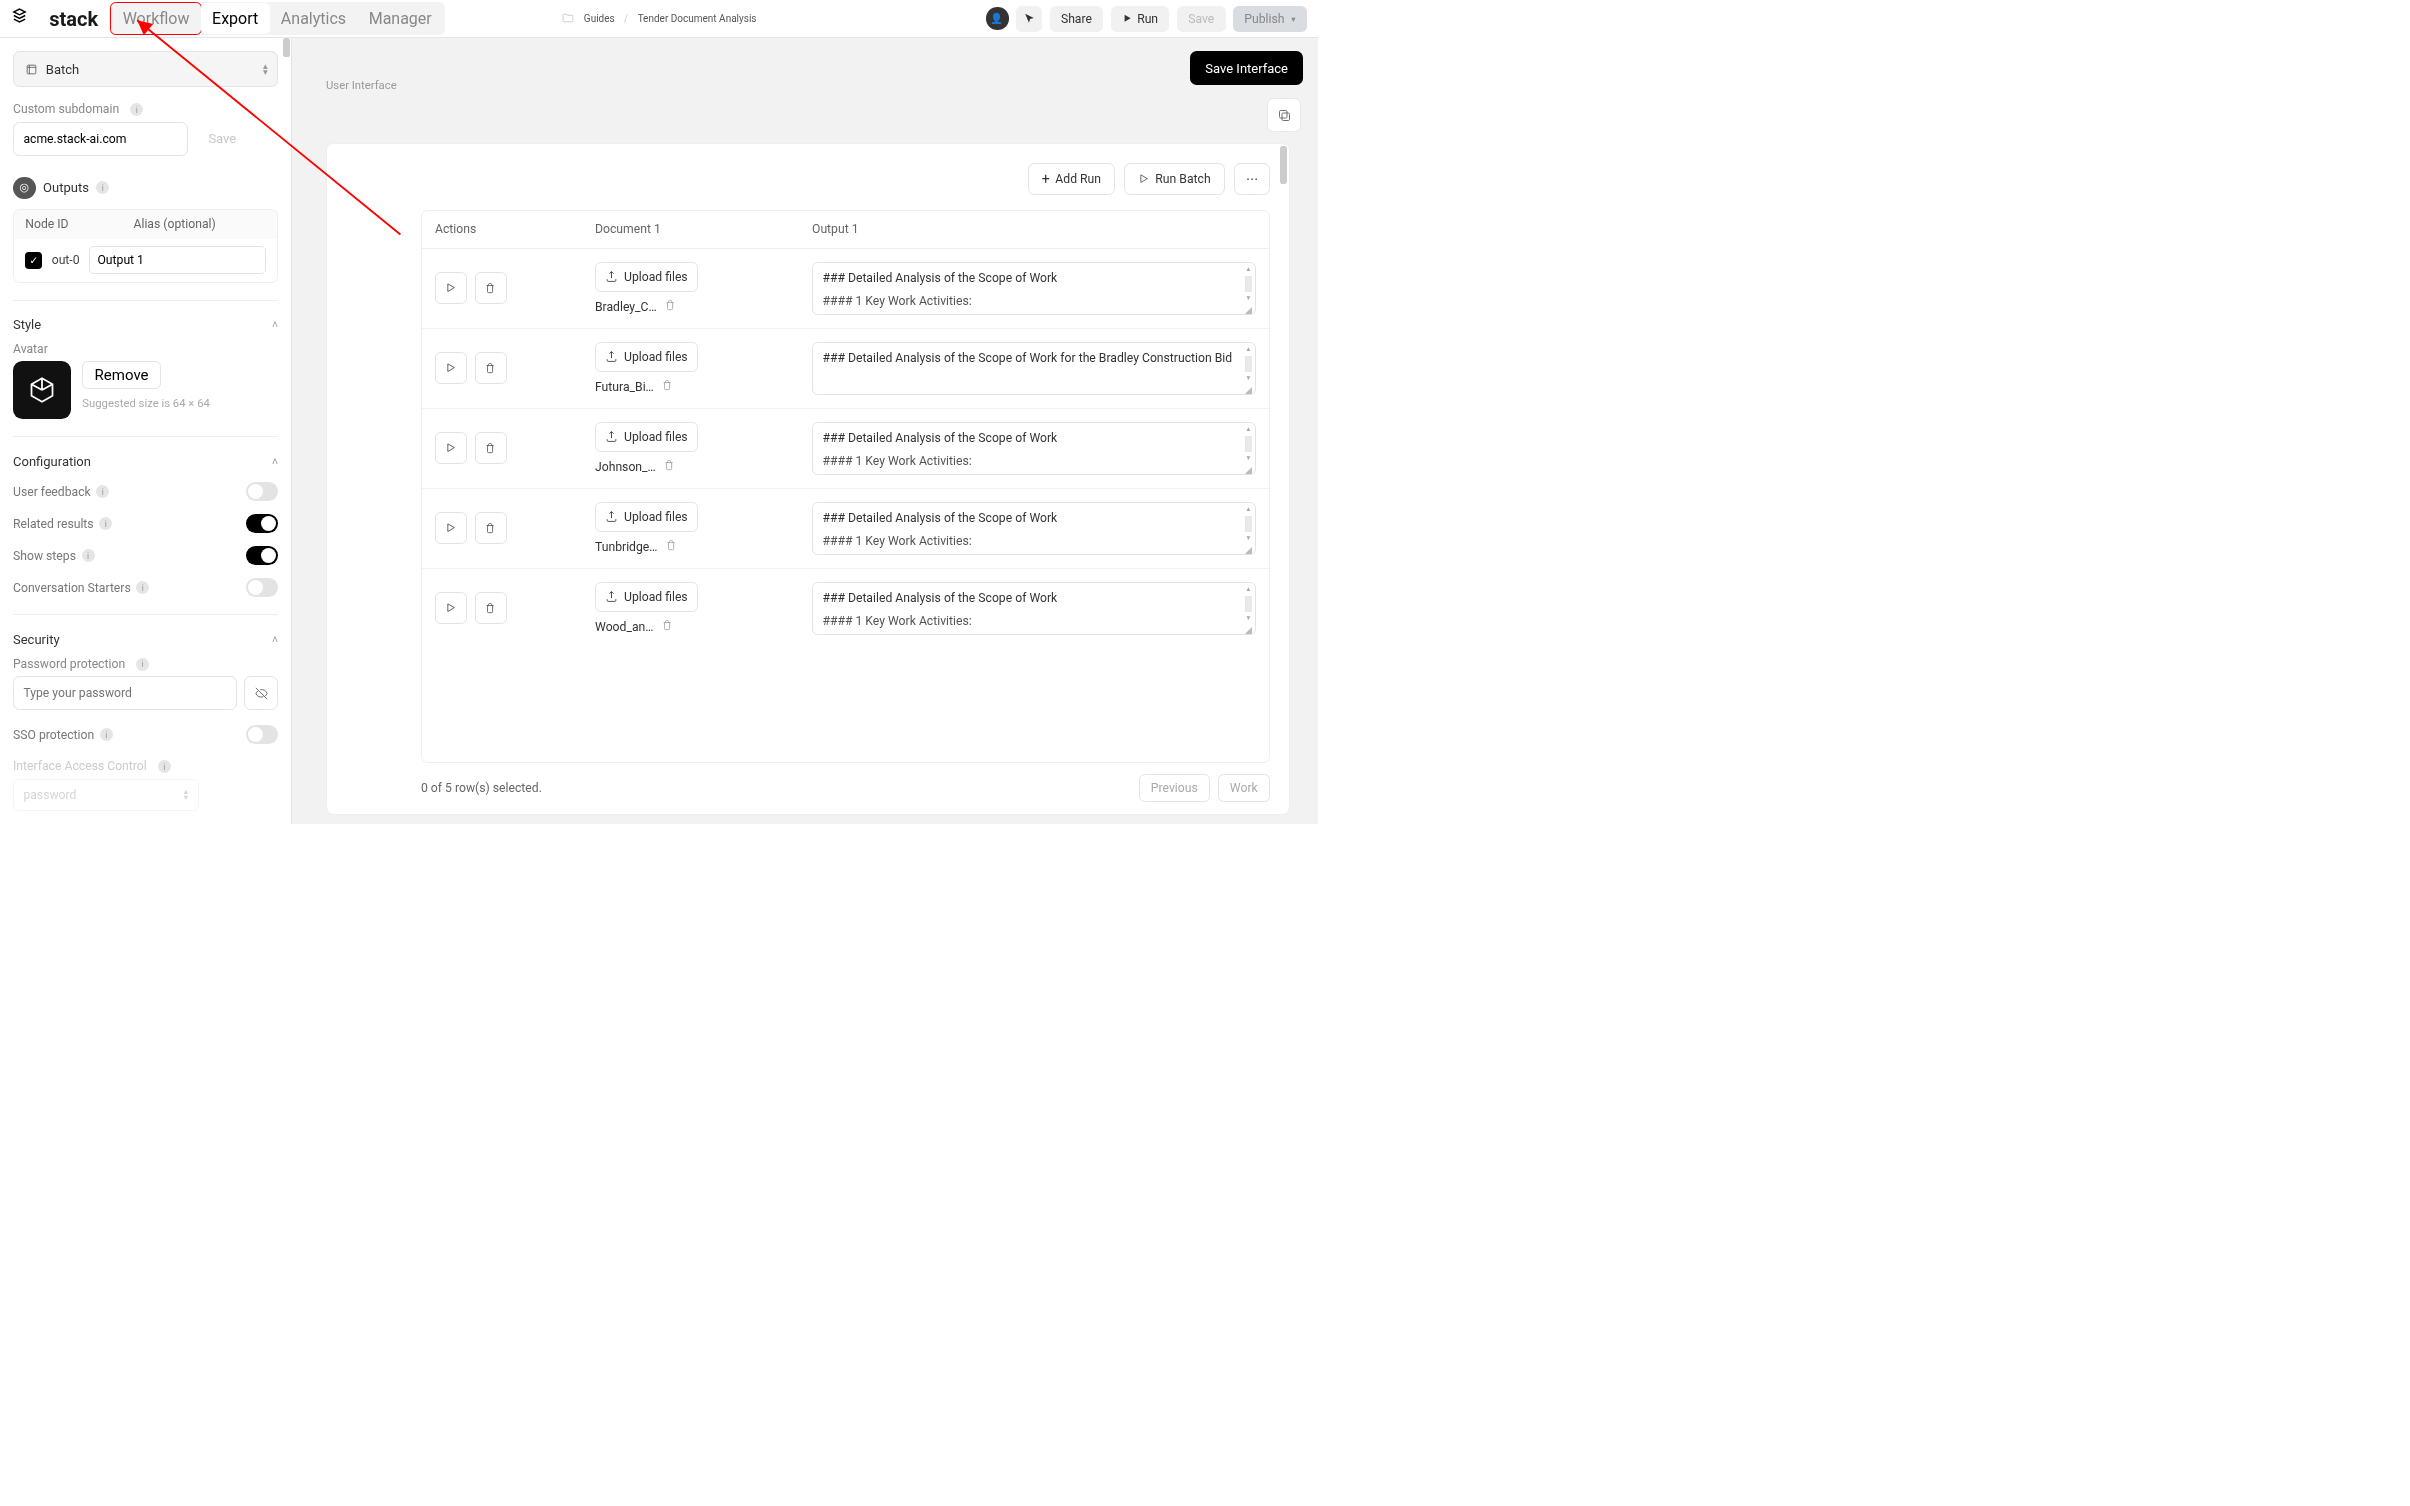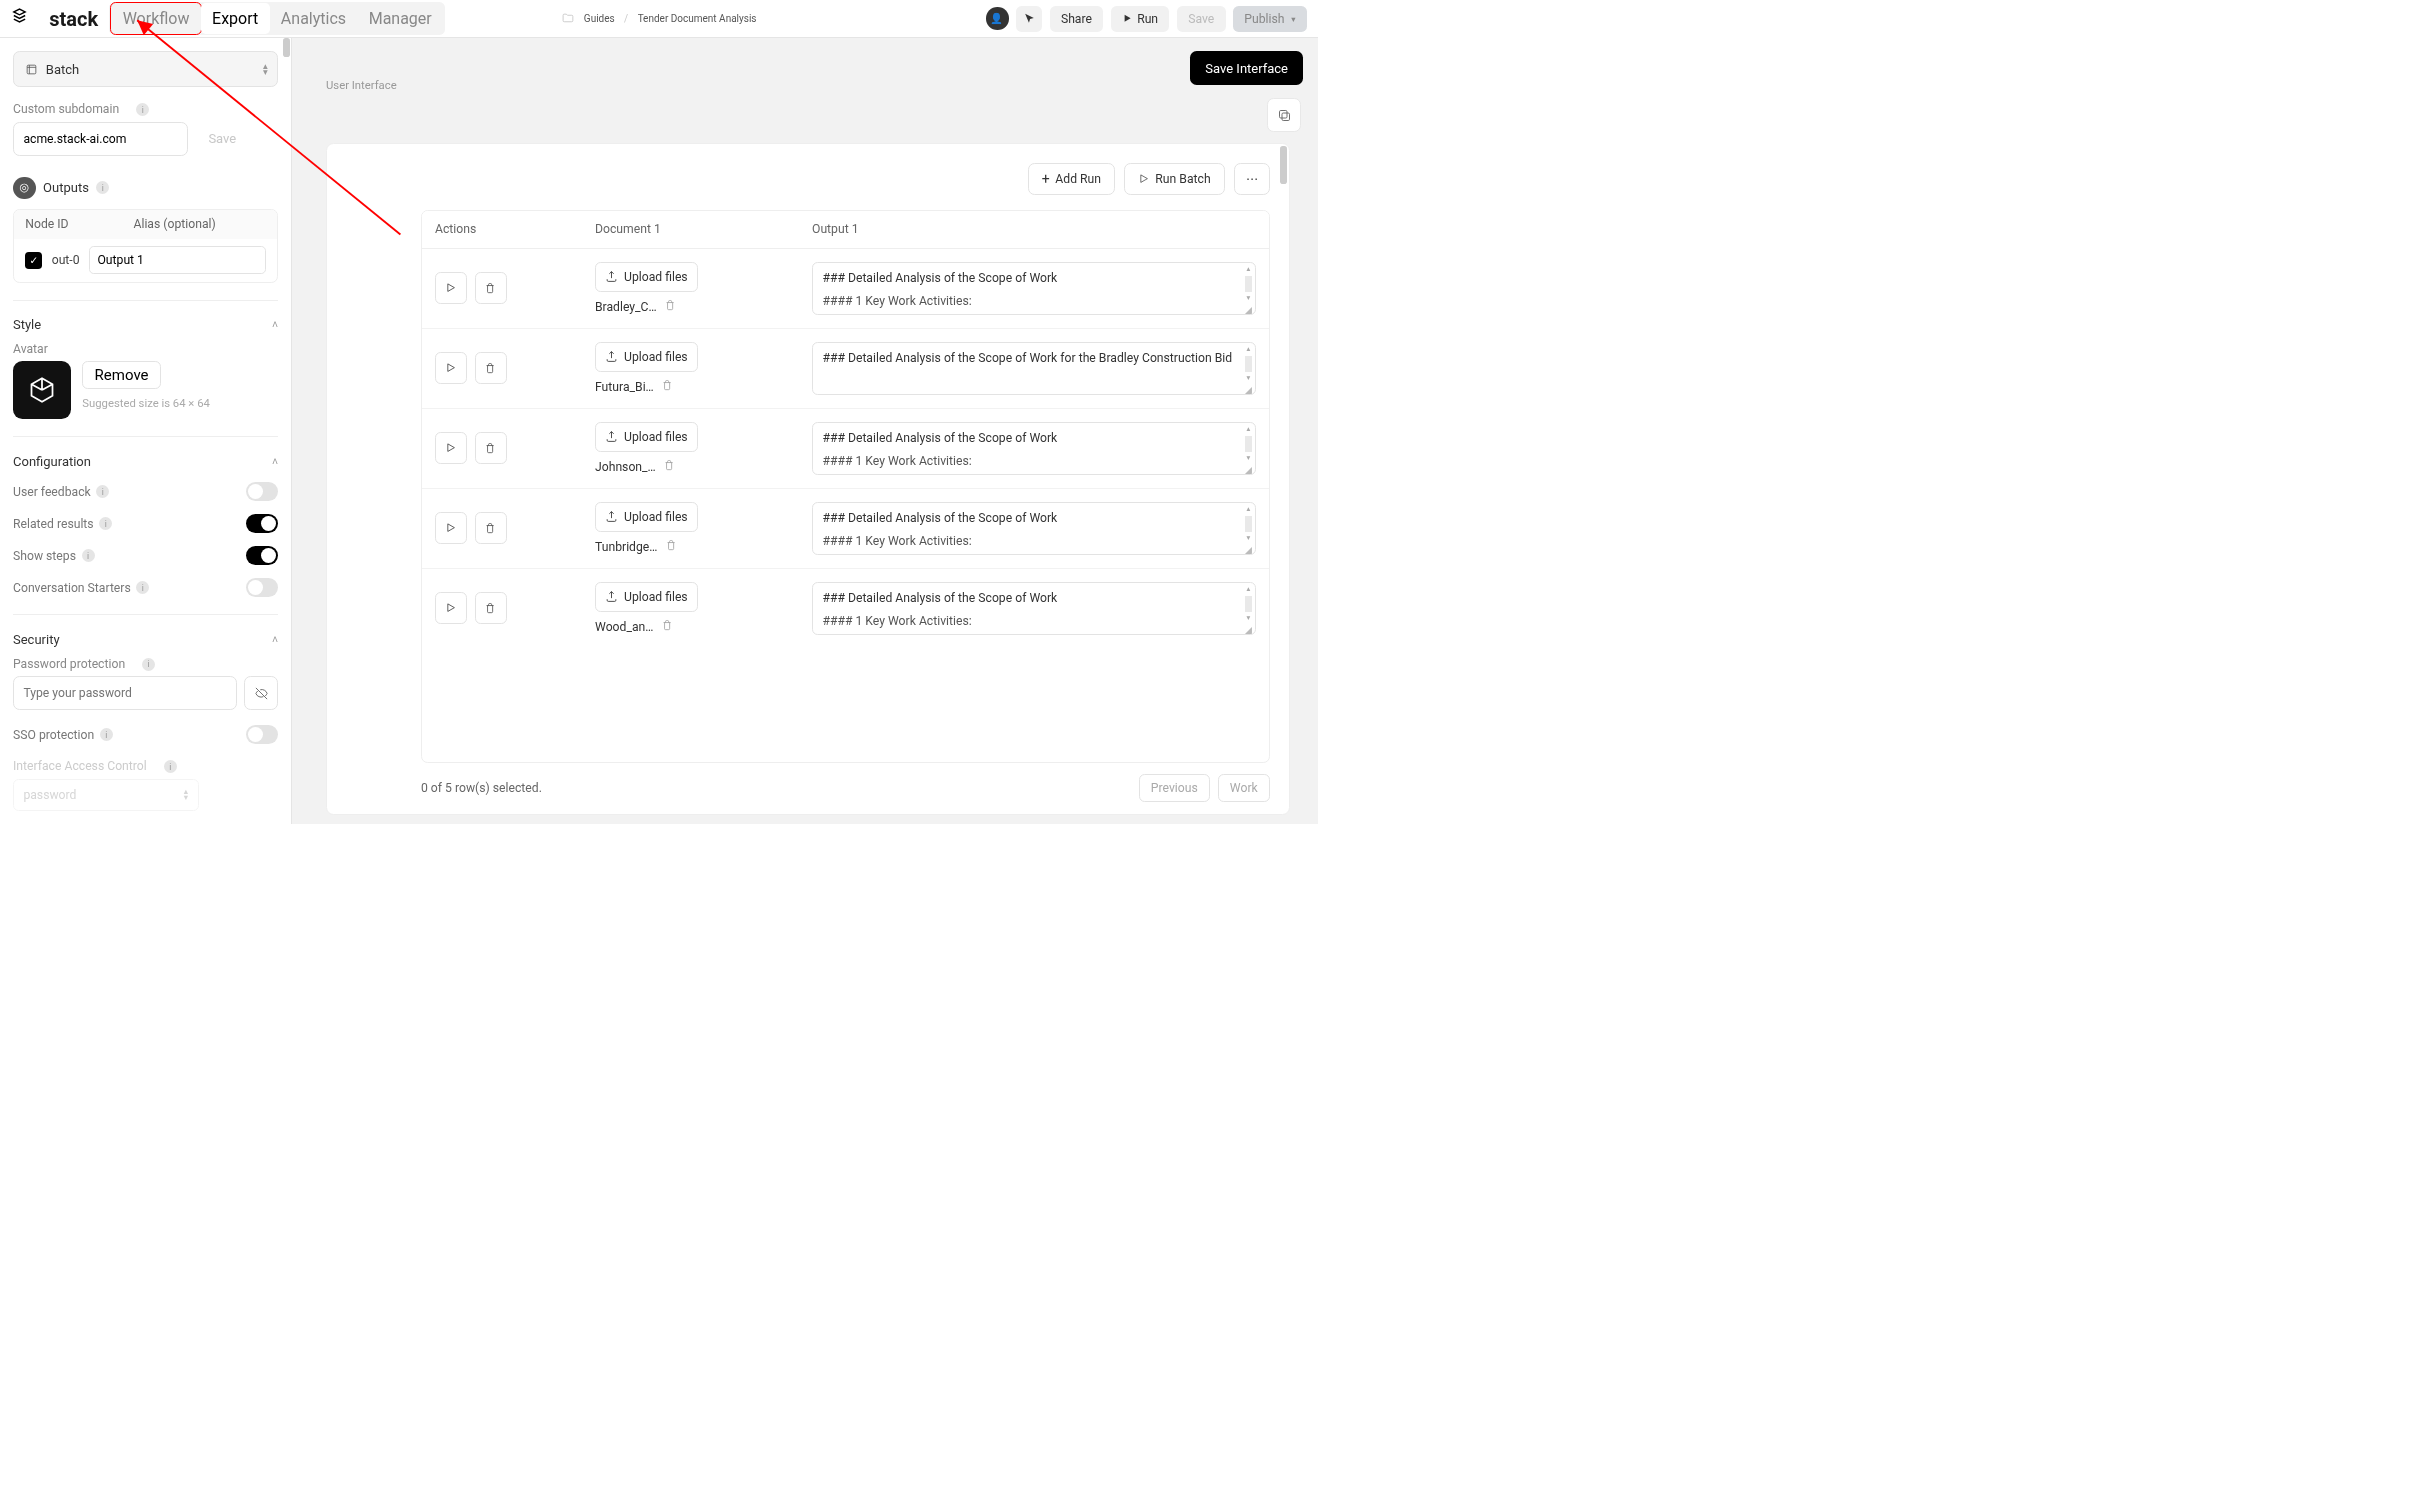--- a/index.html
+++ b/index.html
@@ -26,21 +26,21 @@
 
 
 .body { display:flex; height:calc(100% - 38px); }
 .sidebar { width:292px; border-right:0.9px solid #e5e5e5; padding:13px; overflow-y:auto; position:relative; background:#fff; }
 .sidebar-scroll { position:absolute; right:0.9px; top:0; width:7.5px; height:19px; background:#ccc; border-radius:2.8px; }
 .main { flex:1; background:#f2f2f2; position:relative; overflow:hidden; }
 
 
 .big-select { width:100%; height:36px; border:0.9px solid #e3e3e3; background:#f5f5f5; border-radius:6.6px; display:flex; align-items:center; padding:0 11.3px; gap:7.5px; color:#333; font-size:13px; position:relative; }
 .big-select .updown { position:absolute; right:9.4px; color:#999; font-size:9.4px; line-height:5.6px; }
-.field-label { font-size:12.2px; color:#888; margin:15px 0 5.6px; display:flex; align-items:flex-end; gap:17px; }
+.field-label { font-size:12.2px; color:#888; margin:15px 0 5.6px; display:flex; align-items:flex-end; gap:11px; }
 .info-dot { width:13px; height:13px; border-radius:50%; background:#e5e5e5; display:inline-flex; align-items:center; justify-content:center; font-size:8.5px; color:#999; }
 .text-input { width:100%; height:34px; border:0.9px solid #e3e3e3; border-radius:6.6px; padding:0 9.4px; font-size:12.2px; background:#fff; }
 .subdomain-row { display:flex; gap:7.5px; align-items:center; }
 .subdomain-row .text-input { flex:0 0 66%; }
 .ghost-btn { height:34px; padding:0 13px; border:none; border-radius:5.6px; background:transparent; color:#c8c8c8; font-size:13px; cursor:not-allowed; }
 
 .section-head { display:flex; align-items:center; gap:7.5px; margin-top:21px; font-size:13px; color:#333; }
 .round-icon { width:22.6px; height:22.6px; border-radius:50%; background:#555; display:flex; align-items:center; justify-content:center; color:#fff; font-size:11.3px; }
 
 .outputs-table { border:0.9px solid #eee; border-radius:6.6px; margin-top:9.4px; overflow:hidden; }

